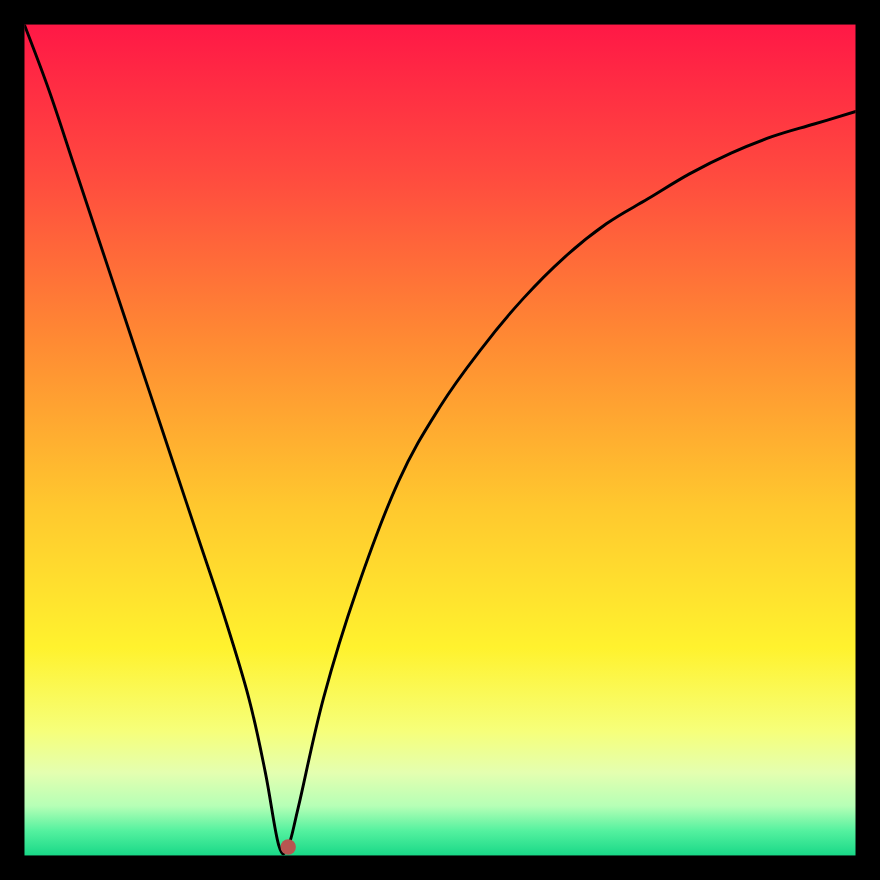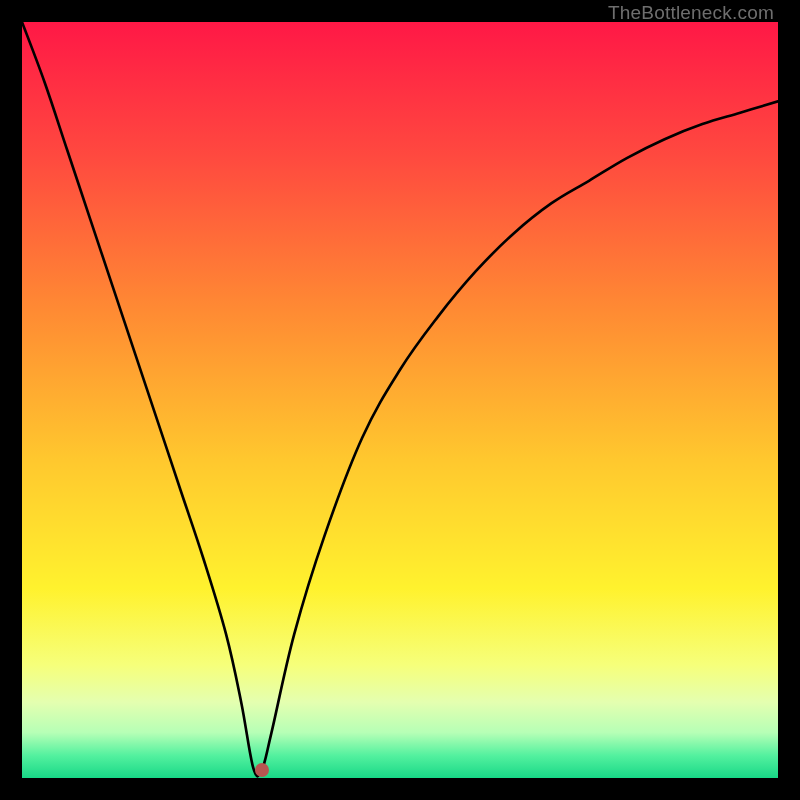--- a/index.html
+++ b/index.html
@@ -52,21 +52,20 @@
     font-weight: 400;
     letter-spacing: 0.2px;
     user-select: none;
   }
 </style>
 </head>
 <body>
 
 <div class="frame">
 
-  <div class="watermark">TheBottleneck.com</div>
 
   <div class="plot">
     <svg class="gradient" viewBox="0 0 100 100" preserveAspectRatio="none">
       <defs>
         <linearGradient id="bg" x1="0" y1="0" x2="0" y2="1">
             <stop offset="0%" stop-color="#ff1846"></stop>
             <stop offset="18%" stop-color="#ff4a3f"></stop>
             <stop offset="38%" stop-color="#ff8a33"></stop>
             <stop offset="58%" stop-color="#ffc82e"></stop>
             <stop offset="75%" stop-color="#fff22e"></stop>

